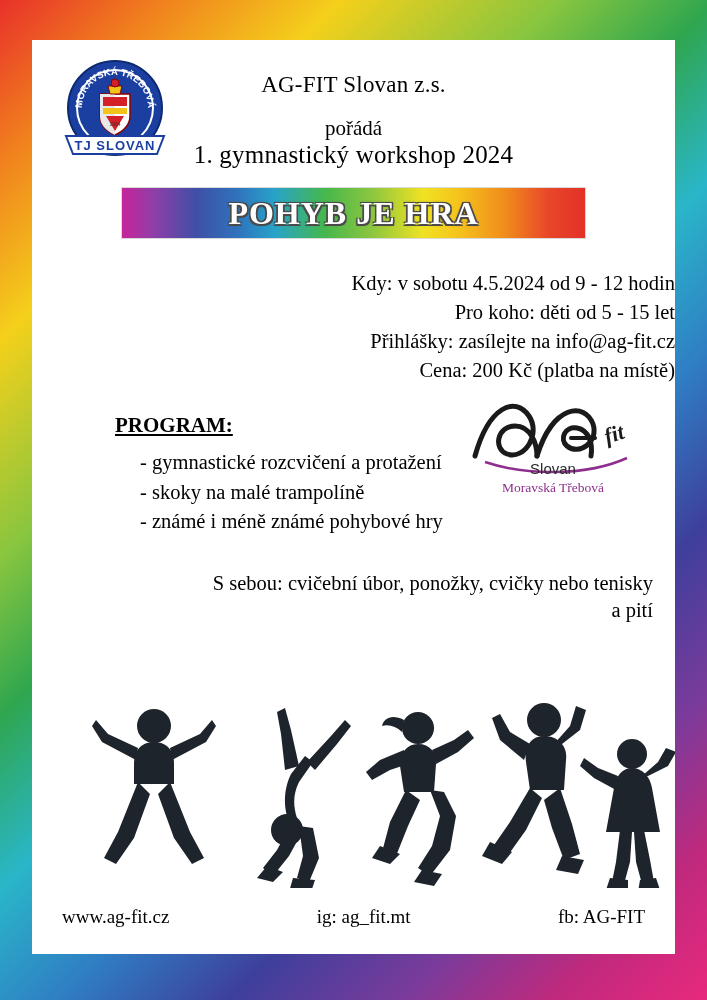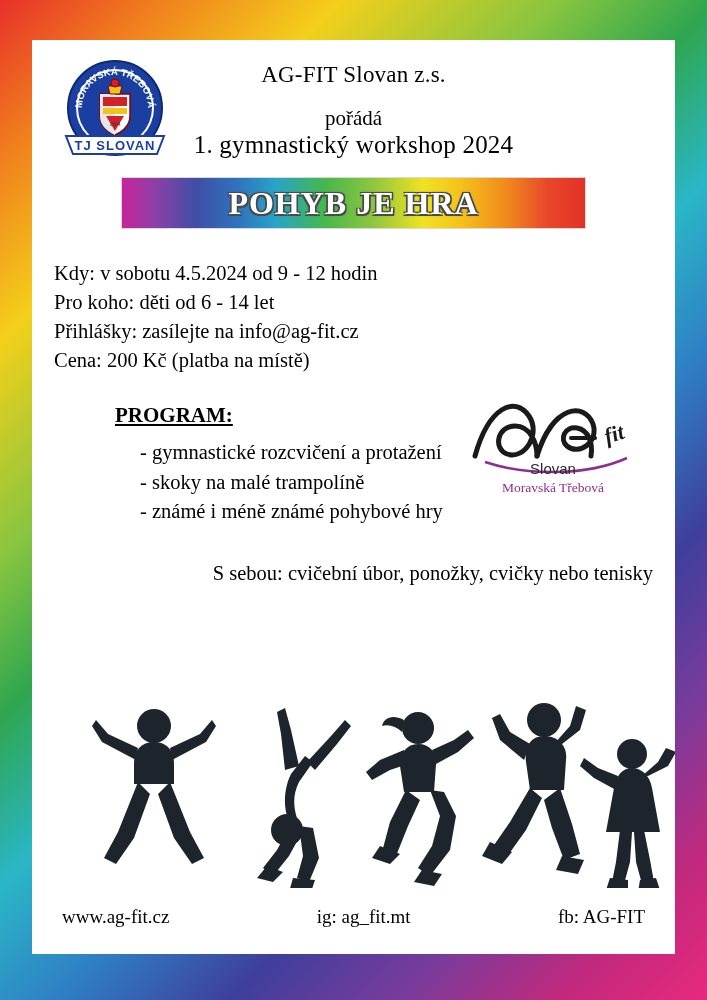--- a/index.html
+++ b/index.html
@@ -44,21 +44,21 @@
     position: absolute;
     left: 24px;
     top: 16px;
     width: 118px;
     height: 108px;
   }
   .logo svg { display:block; }
 
   
   .header {
-    padding-top: 22px;
+    padding-top: 32px;
     text-align: center;
   }
   .org-name {
     font-size: 23px;
     letter-spacing: 0.2px;
   }
   .poradá {
     font-size: 21px;
     margin-top: 18px;
   }
@@ -108,20 +108,21 @@
        0 0 3px #555;
   }
 
   
   .info {
     margin: 30px 0 0 22px;
     font-size: 20.5px;
     line-height: 1.42;
     position: relative;
     z-index: 2;
+    text-align: right;
   }
   .info div { white-space: nowrap; }
 
   
   .ag-logo {
     position: absolute;
     right: 28px;
     top: 350px;
     width: 180px;
     height: 110px;
@@ -212,21 +213,21 @@
     </div>
 
     <div class="banner-wrap">
       <div class="banner">
         <span class="banner-text">POHYB JE HRA</span>
       </div>
     </div>
 
     <div class="info">
       <div>Kdy: v sobotu  4.5.2024 od 9 - 12 hodin</div>
-      <div>Pro koho: děti od 6 - 14 let</div>
+      <div>Pro koho: děti od 5 - 15 let</div>
       <div>Přihlášky: zasílejte na info@ag-fit.cz</div>
       <div>Cena: 200 Kč (platba na místě)</div>
     </div>
 
     <div class="ag-logo">
       <svg viewBox="0 0 180 110" width="180" height="110" xmlns="http://www.w3.org/2000/svg">
         <path d="M8 66 C 22 16, 48 6, 62 26 C 74 44, 58 70, 40 64 C 26 59, 30 36, 48 36 C 64 36, 70 54, 70 66" fill="none" stroke="#1a1a1a" stroke-width="5" stroke-linecap="round"></path>
         <path d="M70 66 C 86 14, 118 12, 126 34 C 132 52, 112 66, 100 56 C 92 49, 98 36, 110 38 C 122 40, 126 54, 124 66" fill="none" stroke="#1a1a1a" stroke-width="5" stroke-linecap="round"></path>
         <path d="M104 48 L128 48" stroke="#1a1a1a" stroke-width="4" stroke-linecap="round"></path>
         <text x="140" y="54" font-family="Liberation Serif, serif" font-style="italic" font-size="22" font-weight="bold" fill="#1a1a1a" transform="rotate(-18 140 54)">fit</text>
@@ -240,20 +241,21 @@
       <span class="program-head">PROGRAM:</span>
     </div>
     <div class="program-list">
       <div>- gymnastické rozcvičení a protažení</div>
       <div>- skoky na malé trampolíně</div>
       <div>- známé i méně známé pohybové hry</div>
     </div>
 
     <div class="withyou">
       <div>S sebou: cvičební úbor, ponožky, cvičky nebo tenisky</div>
+      <div>a pití</div>
     </div>
 
     <div class="silhouettes">
       <svg viewBox="0 0 643 200" width="643" height="200" xmlns="http://www.w3.org/2000/svg">
         <g fill="#1e242c">
 
           <g transform="translate(60,10)">
             <circle cx="62" cy="28" r="17"></circle>
             <path d="M62 44 C 48 44 42 54 42 66 L 42 86 L 82 86 L 82 66 C 82 54 76 44 62 44 Z"></path>
             <path d="M46 50 L 16 36 L 4 22 L 0 28 L 10 44 L 44 62 Z"></path>

